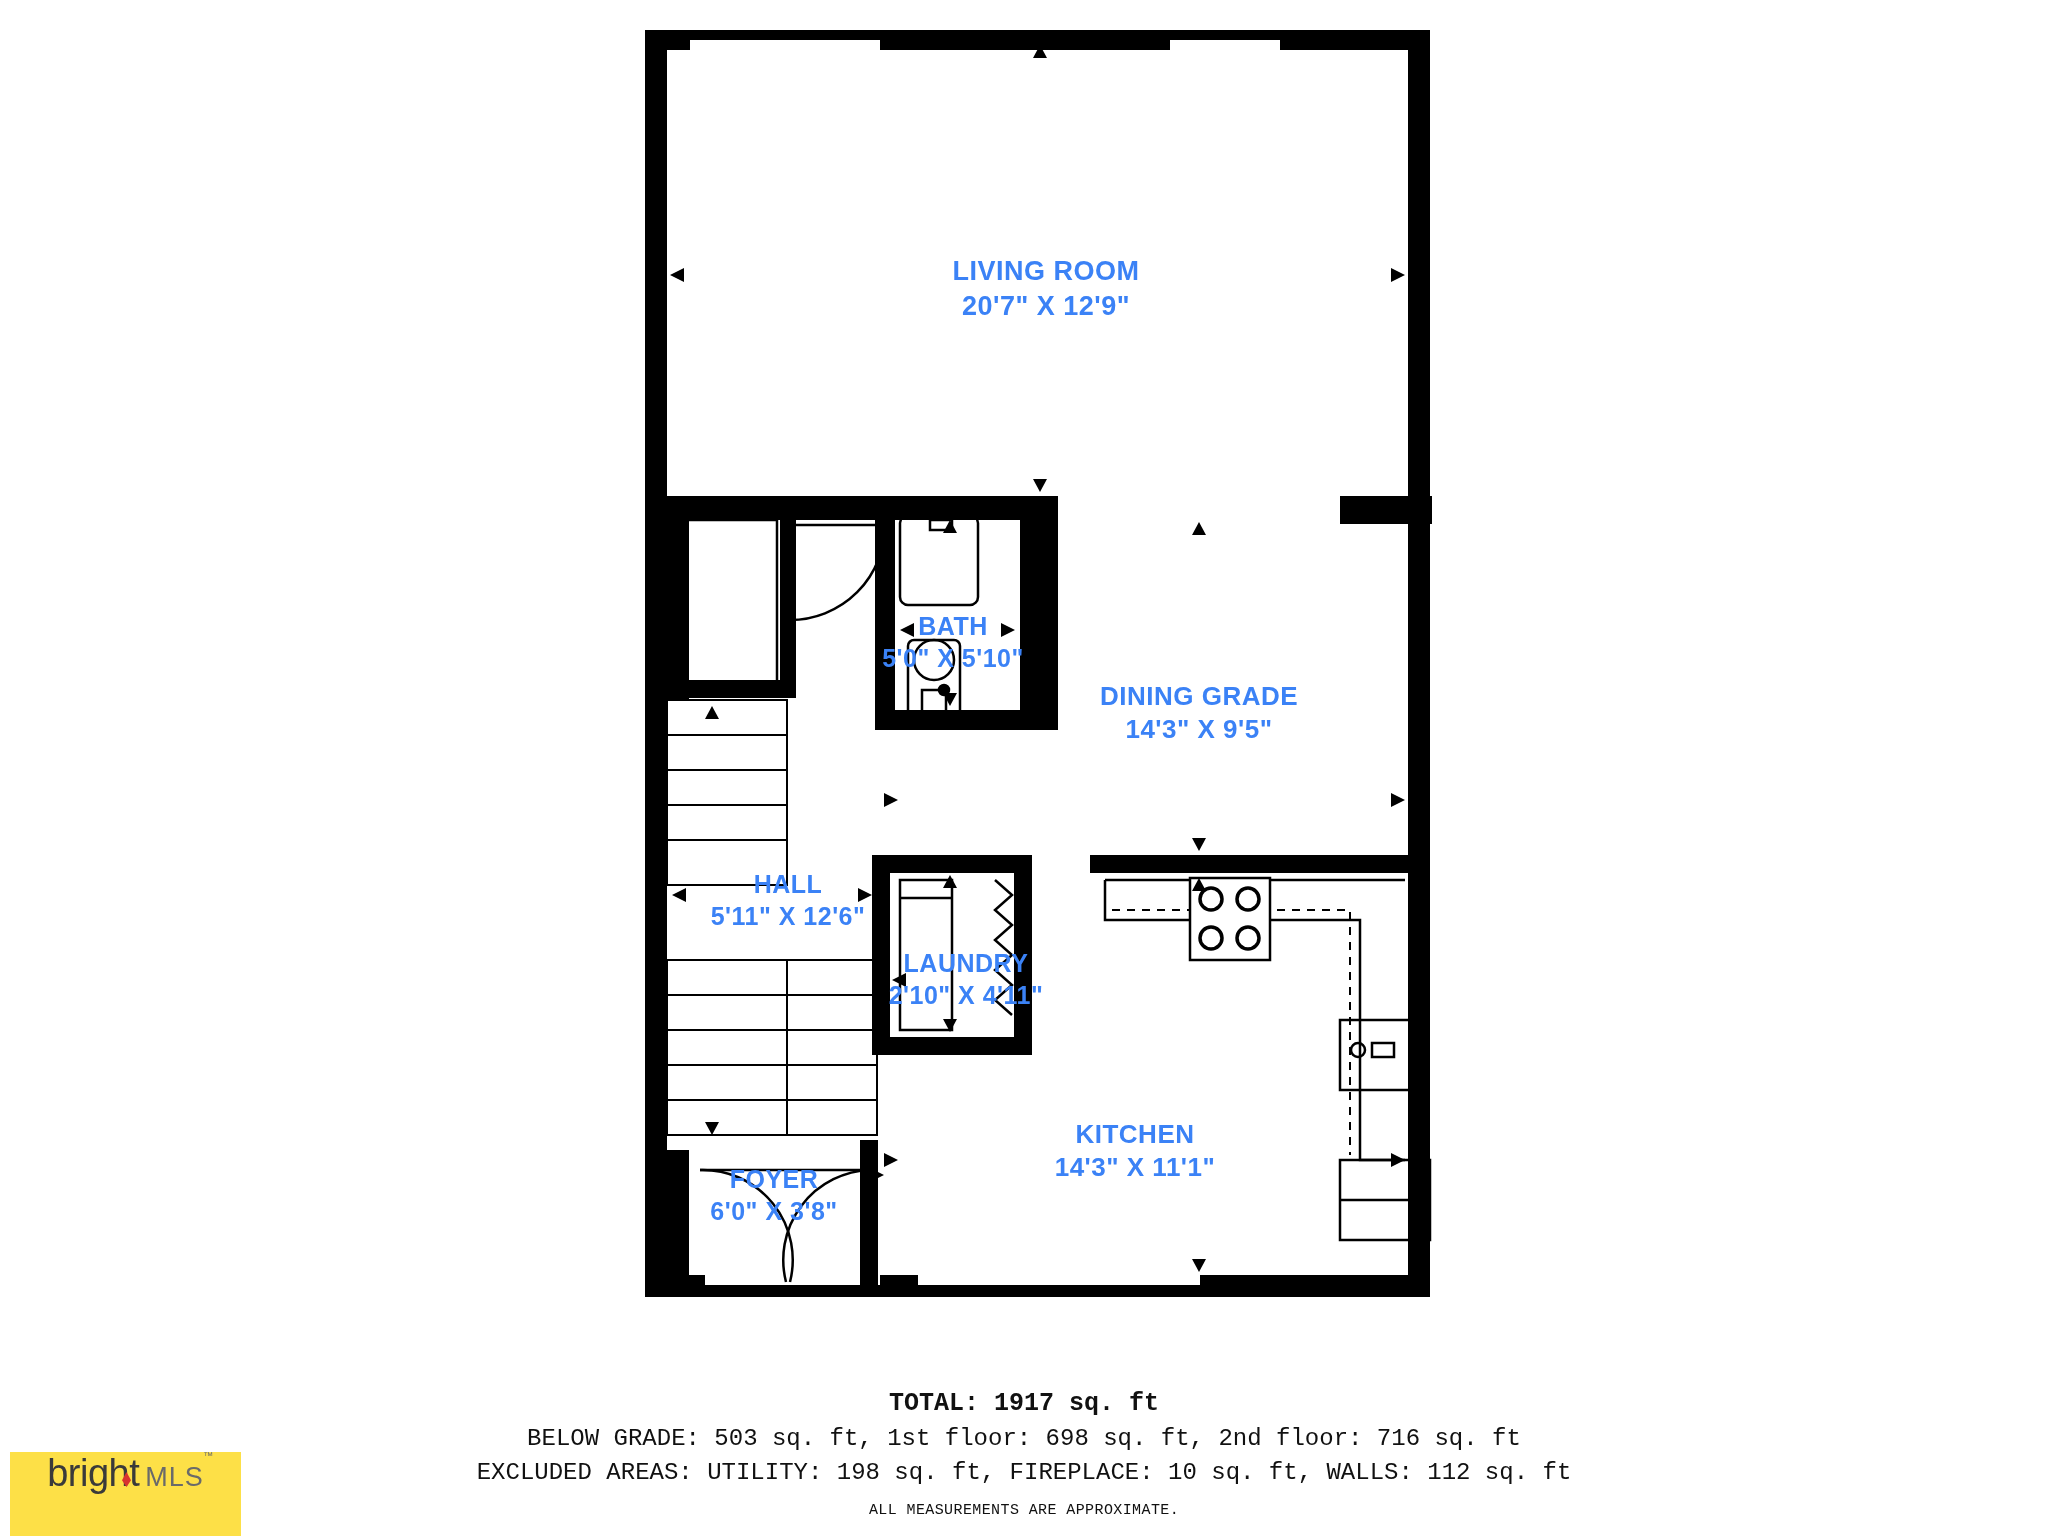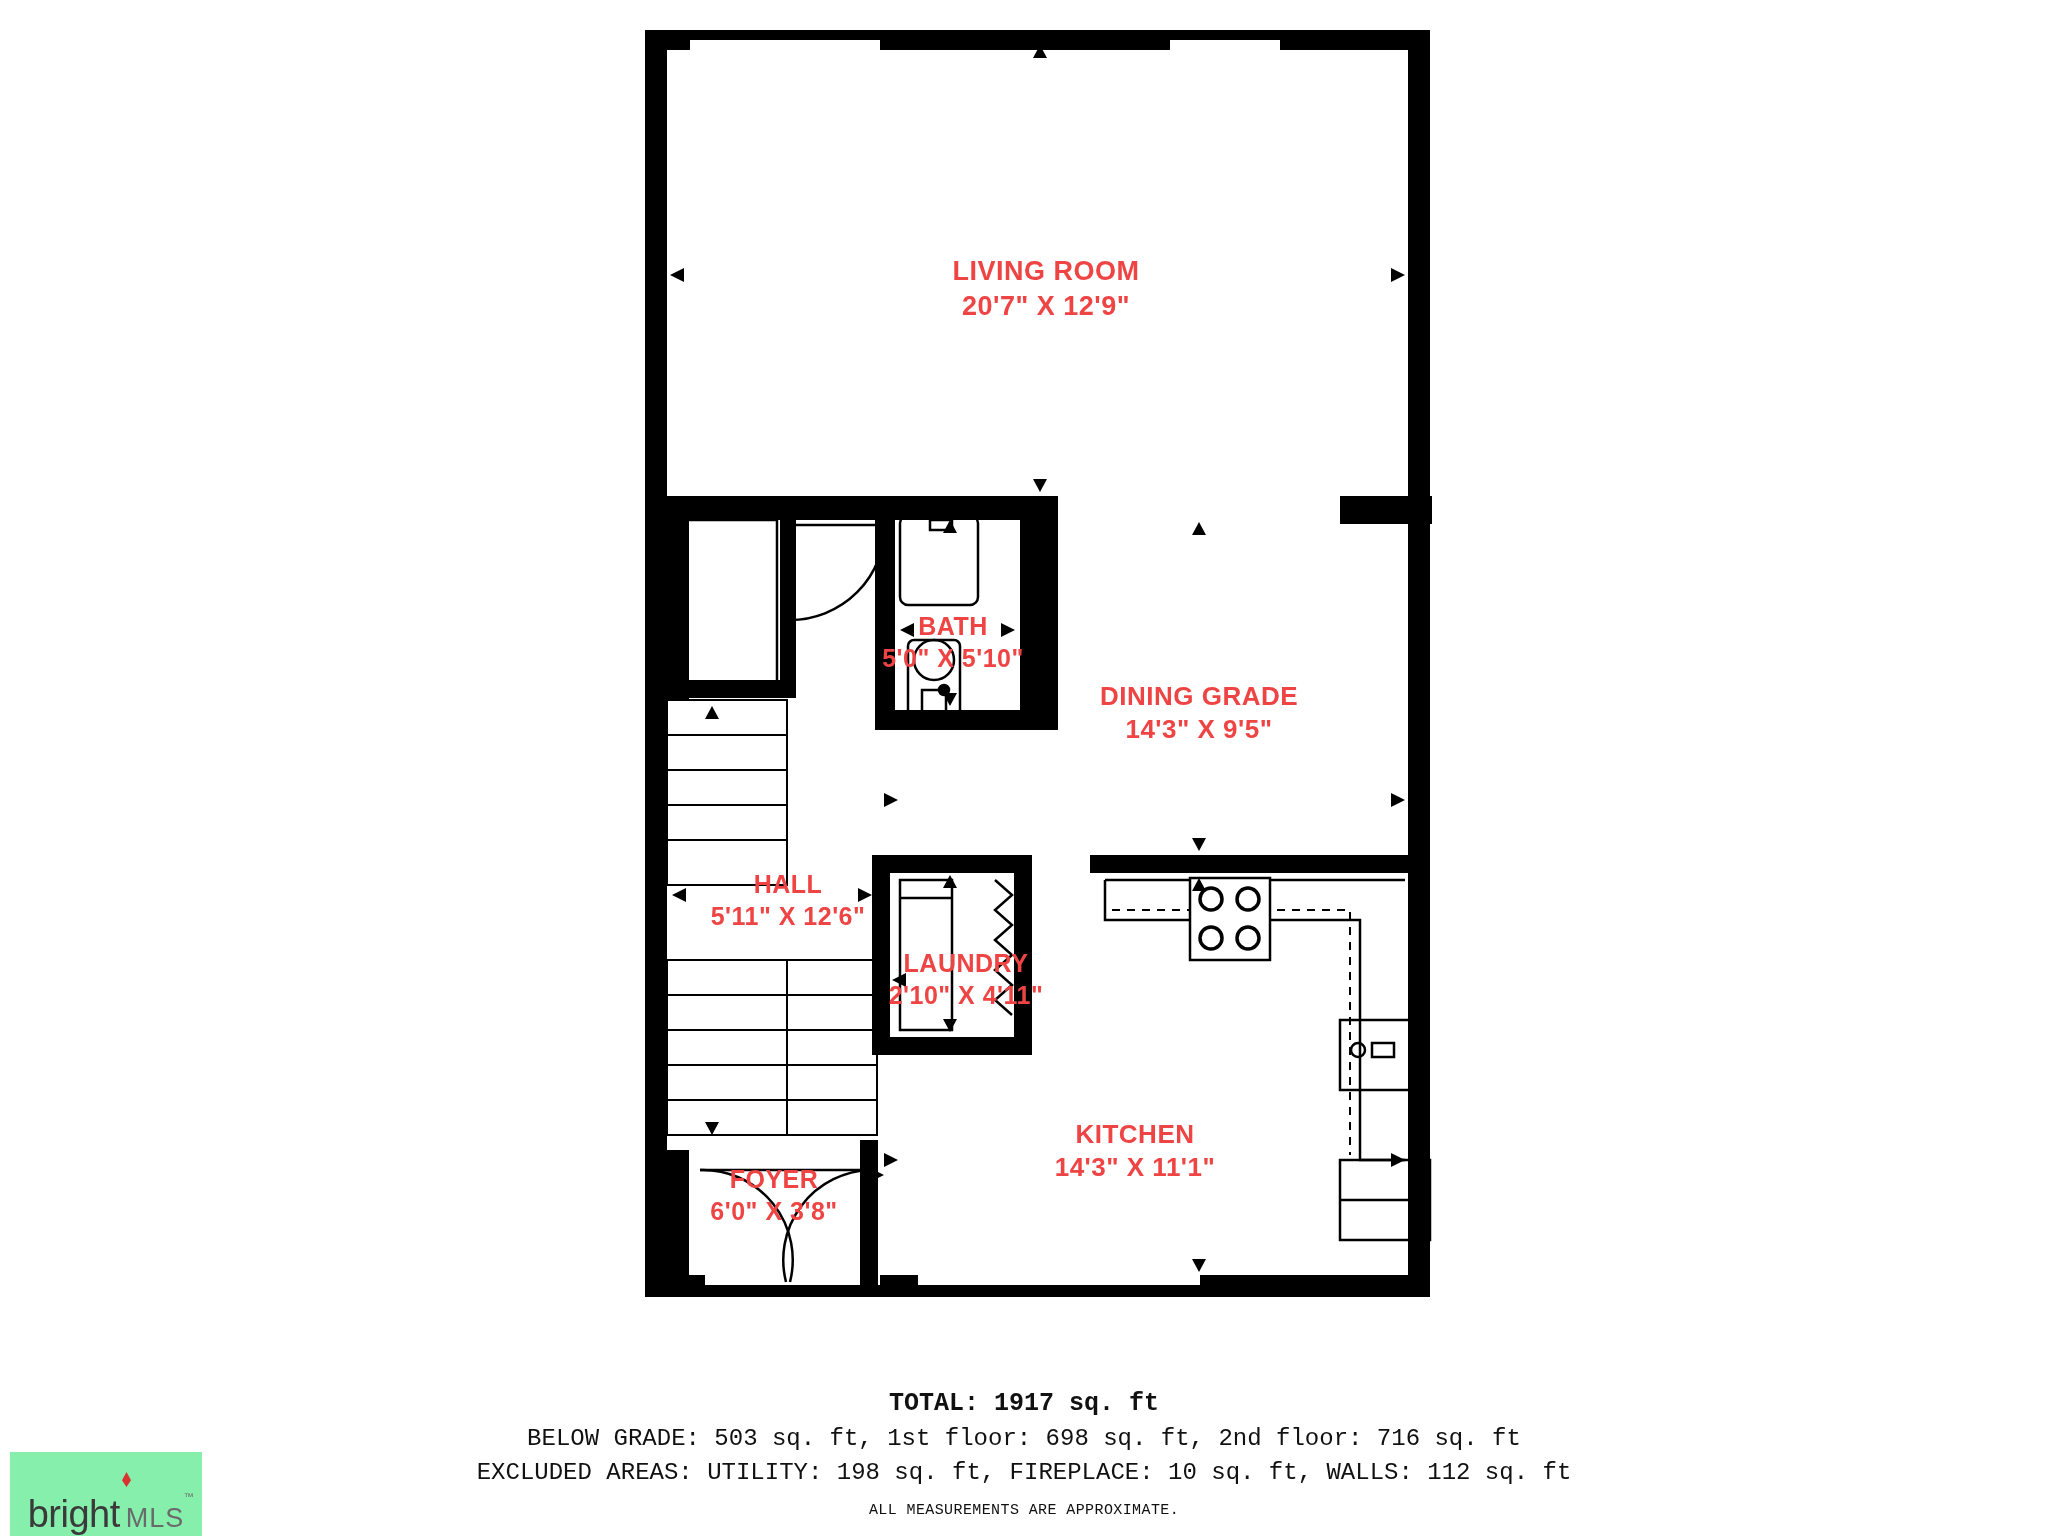--- a/index.html
+++ b/index.html
@@ -22,21 +22,21 @@
     top: 0;
     width: 2048px;
     height: 1536px;
   }
 
   .room-label {
     position: absolute;
     text-align: center;
     font-weight: bold;
     letter-spacing: 0.5px;
-    color: #ef4444;
+    color: #3b82f6;
     line-height: 1.28;
     white-space: nowrap;
     transform: translateX(-50%);
   }
   .room-label .name { display: block; }
   .room-label .dims { display: block; }
 
   .lbl-living { left: 1046px; top: 254px; font-size: 27px; }
   .lbl-dining { left: 1199px; top: 680px; font-size: 26px; }
   .lbl-bath   { left: 953px;  top: 610px; font-size: 25px; }
@@ -69,25 +69,25 @@
   .footer-note {
     top: 1502px;
     font-size: 15px;
     letter-spacing: 0.4px;
   }
 
   .logo {
     position: absolute;
     left: 10px;
     top: 1452px;
-    width: 192px;
+    width: 231px;
     height: 84px;
-    background: #86efac;
+    background: #fde047;
     display: flex;
-    align-items: flex-end;
+    align-items: flex-start;
     justify-content: center;
   }
   .logo-text {
     font-size: 38px;
     color: #3a3a3a;
     letter-spacing: -0.5px;
     position: relative;
   }
   .logo-text .bright { font-weight: normal; }
   .logo-text .mls {

